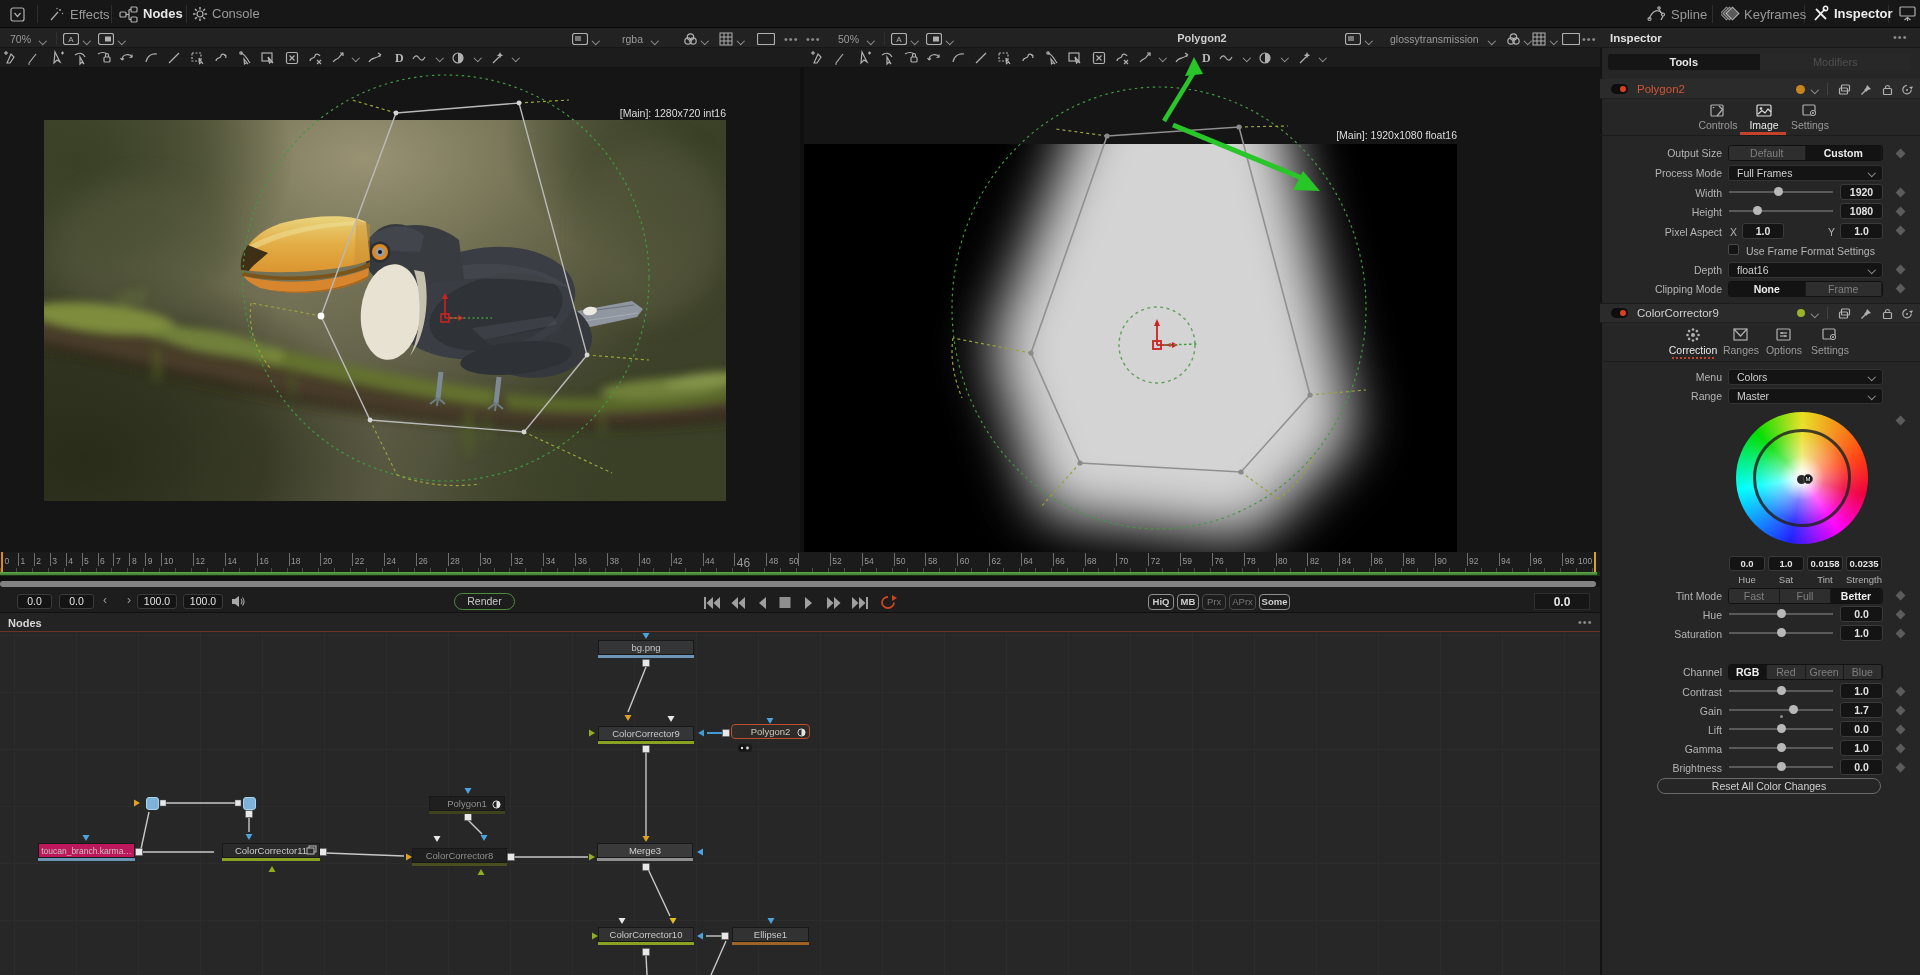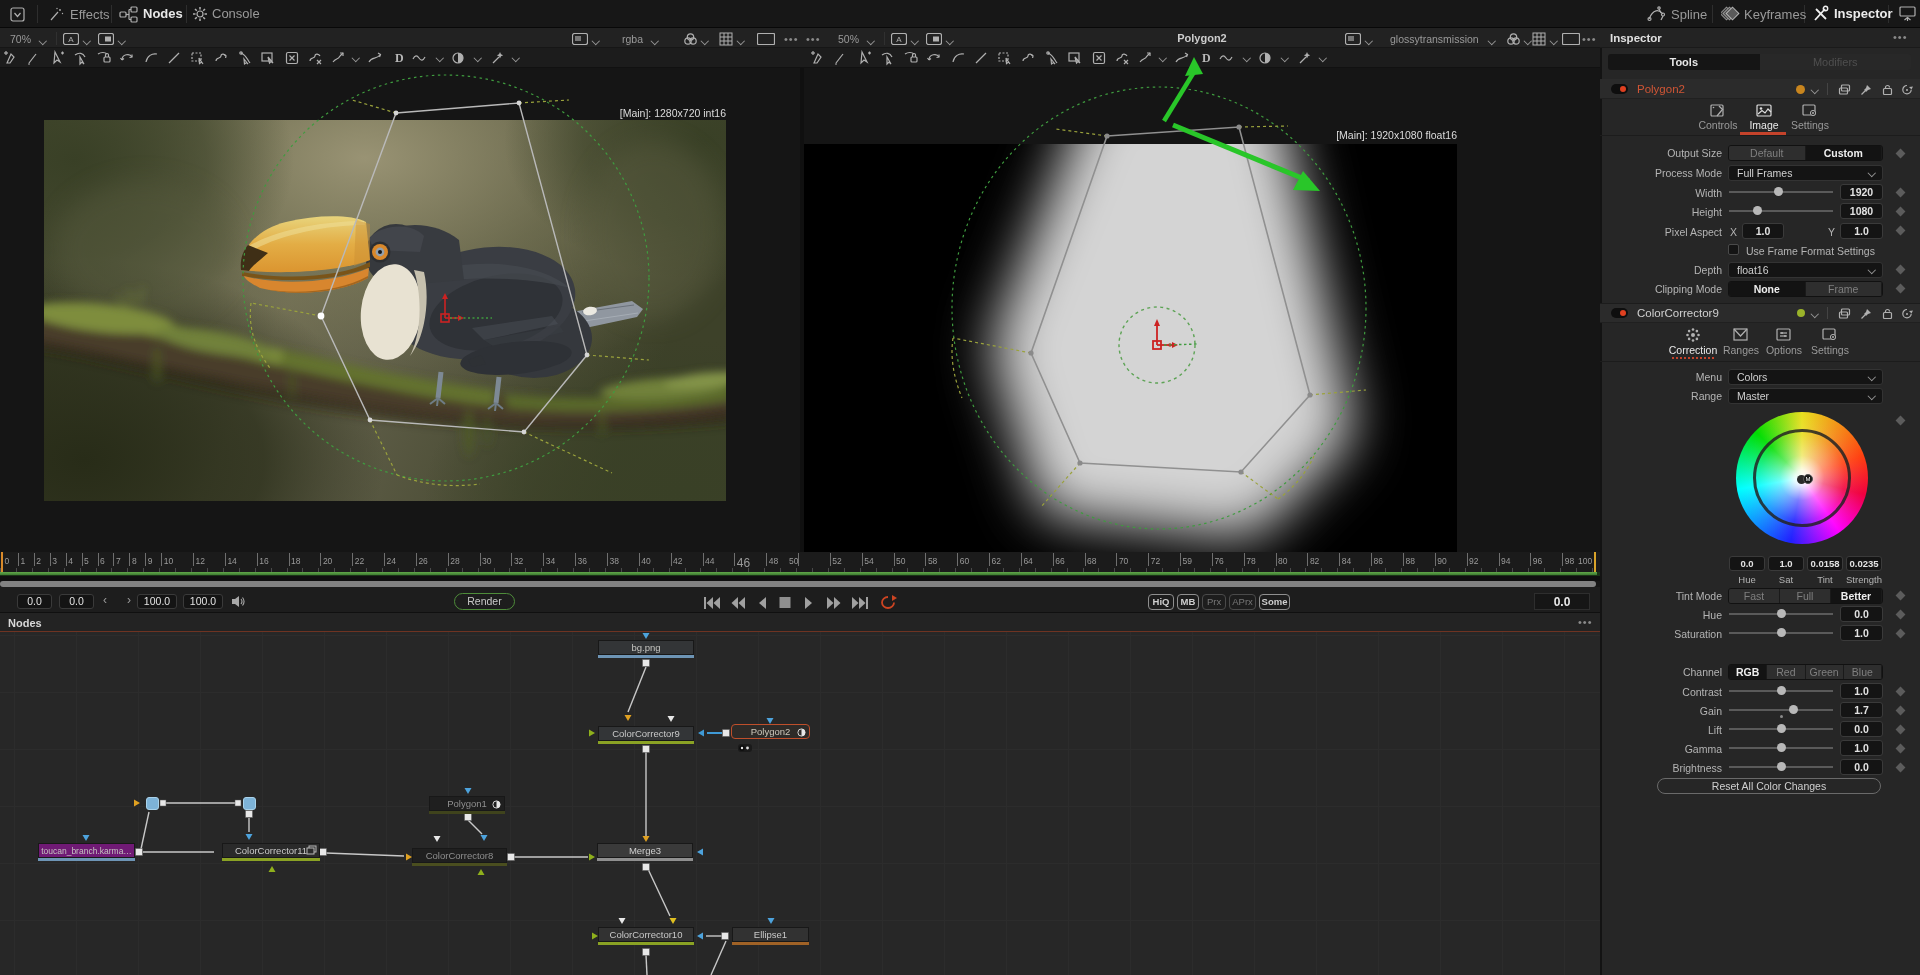--- a/index.html
+++ b/index.html
@@ -937,21 +937,21 @@
       </svg>
     </div>
 <div style="position:absolute;left:429px;top:796px;width:76px;height:15px;background:#1f1f1f;color:#8f8f8f;font-size:9.5px;text-align:center;line-height:14px;border:1px solid #181818;white-space:nowrap;overflow:hidden;">Polygon1</div>
     <div style="position:absolute;left:429px;top:811px;width:76px;height:3px;background:#3f431c;"></div>
     <div style="position:absolute;left:492px;top:800px;width:9px;height:9px;">
       <svg width="9" height="9" viewBox="0 0 9 9" style="">
         <circle cx="4.5" cy="4.5" r="3.6" fill="none" stroke="#e8e8e8" stroke-width="0.9"></circle>
         <path d="M4.5,0.9 a3.6,3.6 0 0 1 0,7.2 Z" fill="#e8e8e8"></path>
       </svg>
     </div>
-<div style="position:absolute;left:38px;top:843px;width:97px;height:15px;background:#701a75;color:#c5c4c0;font-size:8.5px;text-align:center;line-height:14px;border:1px solid #181818;white-space:nowrap;overflow:hidden;">toucan_branch.karma…</div>
+<div style="position:absolute;left:38px;top:843px;width:97px;height:15px;background:#be185d;color:#c5c4c0;font-size:8.5px;text-align:center;line-height:14px;border:1px solid #181818;white-space:nowrap;overflow:hidden;">toucan_branch.karma…</div>
     <div style="position:absolute;left:38px;top:858px;width:97px;height:3px;background:#6d94b5;"></div>
 <div style="position:absolute;left:222px;top:843px;width:98px;height:15px;background:#2a2a2a;color:#c9c9c9;font-size:9.5px;text-align:center;line-height:14px;border:1px solid #181818;white-space:nowrap;overflow:hidden;">ColorCorrector11</div>
     <div style="position:absolute;left:222px;top:858px;width:98px;height:3px;background:#8aa224;"></div>
 <div style="position:absolute;left:306px;top:845px;width:11px;height:10px;">
       <svg width="11" height="10" viewBox="0 0 11 10" style="">
         <rect x="3" y="1" width="7" height="6" fill="none" stroke="#b8b8b8" stroke-width="1"></rect>
         <rect x="1" y="3" width="7" height="6" fill="#2a2a2a" stroke="#b8b8b8" stroke-width="1"></rect>
       </svg>
     </div>
 <div style="position:absolute;left:412px;top:848px;width:95px;height:15px;background:#1f1f1f;color:#8f8f8f;font-size:9.5px;text-align:center;line-height:14px;border:1px solid #181818;white-space:nowrap;overflow:hidden;">ColorCorrector8</div>

